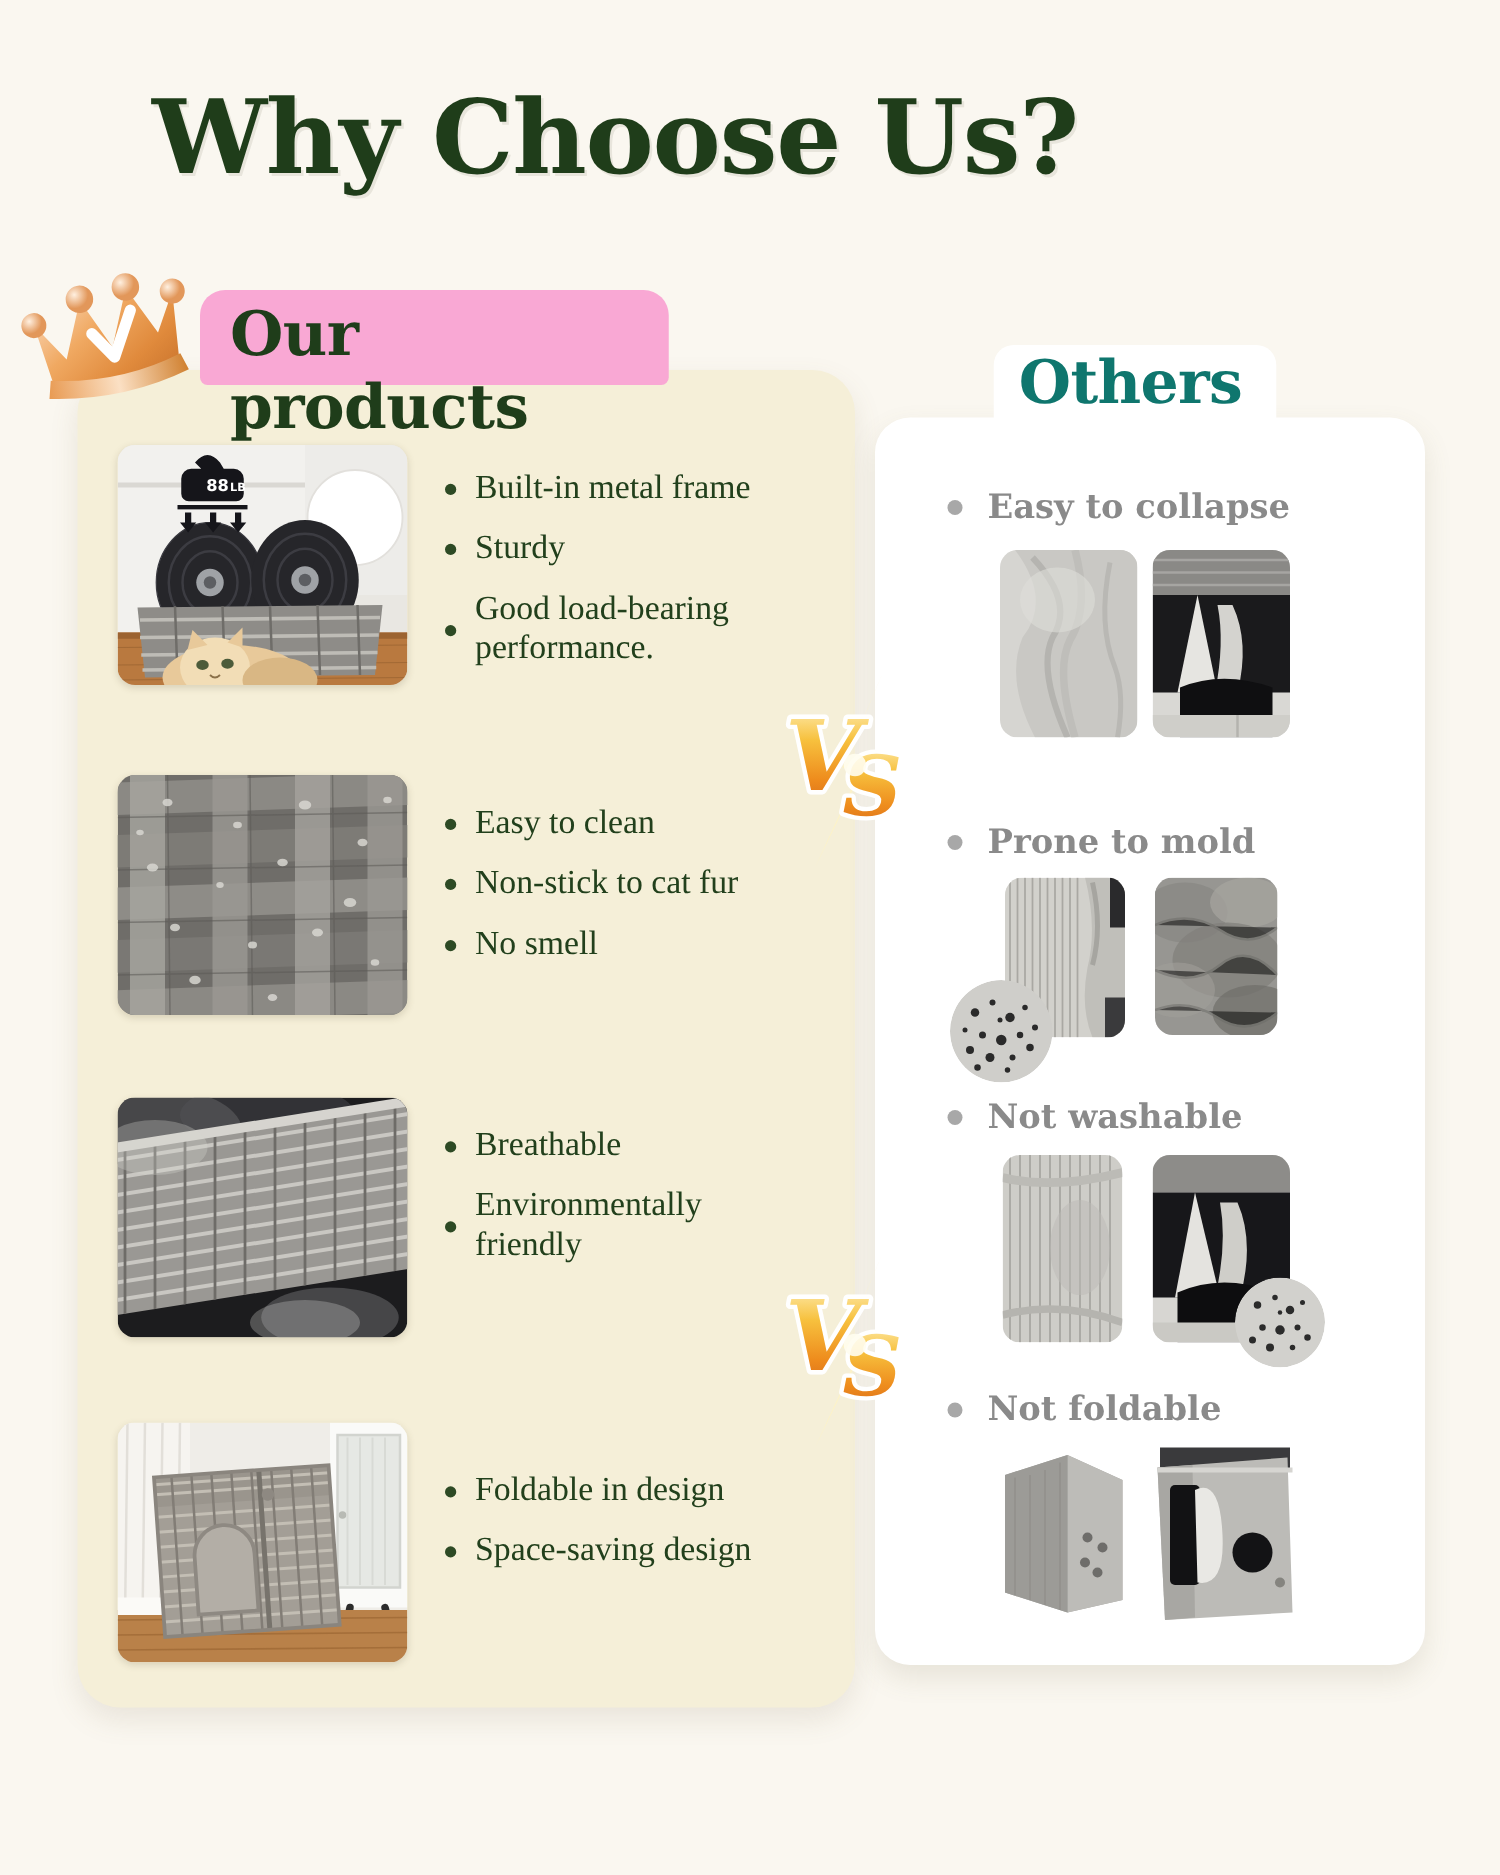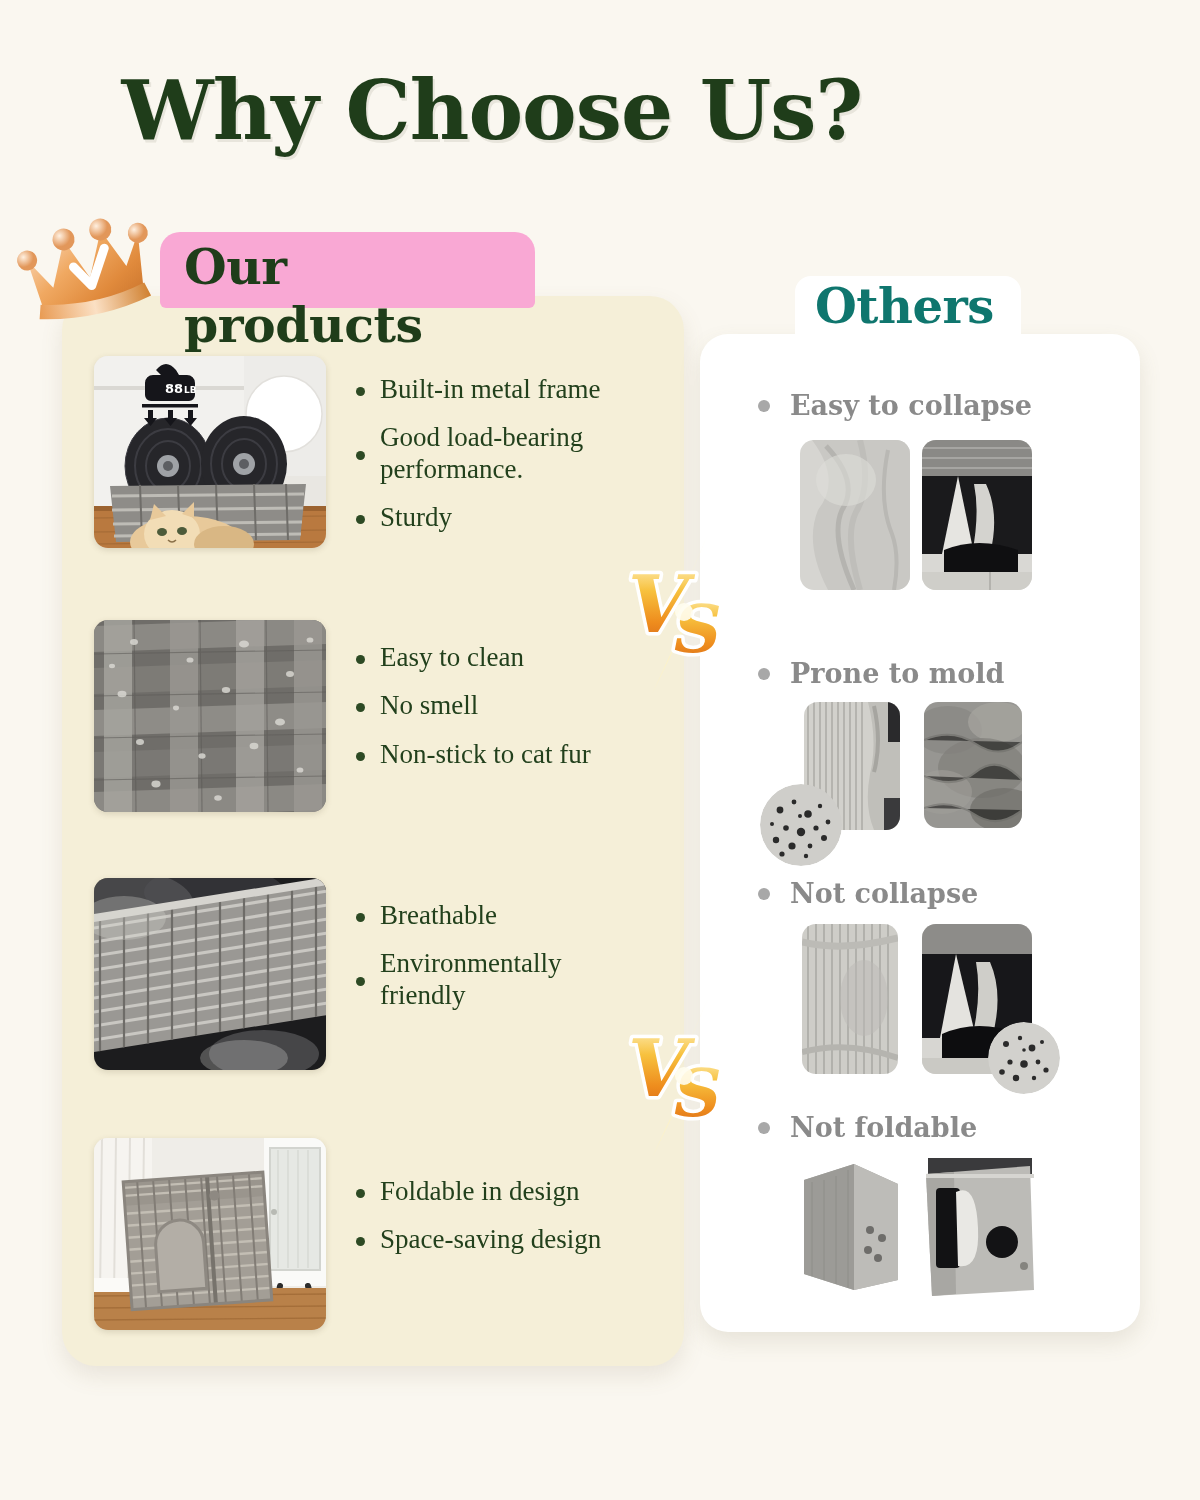--- a/index.html
+++ b/index.html
@@ -256,27 +256,27 @@
       </g>
     </g>
   </svg>
 </div>
 
 <div class="feat-list" style="left:356px; top:374px;">
   <div class="feat-item">
     <span class="dot"></span>
     <span class="txt">Built-in metal frame</span>
   </div>
+  <div class="feat-item">
+    <span class="dot"></span>
+    <span class="txt">Sturdy</span>
+  </div>
   <div class="feat-item two-line">
     <span class="dot"></span>
     <span class="txt">Good load-bearing performance.</span>
-  </div>
-  <div class="feat-item">
-    <span class="dot"></span>
-    <span class="txt">Sturdy</span>
   </div>
 </div>
 
 <div class="thumb" style="left:94px; top:620px;">
   <svg viewBox="0 0 232 192" preserveAspectRatio="none">
     <rect width="232" height="192" fill="#6F6D69"></rect>
     <g>
       <rect x="-10" y="6" width="260" height="26" fill="#8B8984" transform="rotate(-2 0 0)"></rect>
       <rect x="-10" y="48" width="260" height="26" fill="#7D7B76" transform="rotate(-2 0 0)"></rect>
       <rect x="-10" y="90" width="260" height="26" fill="#8E8C87" transform="rotate(-2 0 0)"></rect>
@@ -317,25 +317,25 @@
   </svg>
 </div>
 
 <div class="feat-list" style="left:356px; top:642px;">
   <div class="feat-item">
     <span class="dot"></span>
     <span class="txt">Easy to clean</span>
   </div>
   <div class="feat-item">
     <span class="dot"></span>
+    <span class="txt">Non-stick to cat fur</span>
+  </div>
+  <div class="feat-item">
+    <span class="dot"></span>
     <span class="txt">No smell</span>
-  </div>
-  <div class="feat-item">
-    <span class="dot"></span>
-    <span class="txt">Non-stick to cat fur</span>
   </div>
 </div>
 
 <div class="thumb" style="left:94px; top:878px;">
   <svg viewBox="0 0 232 192" preserveAspectRatio="none">
     <rect width="232" height="192" fill="#1C1C1E"></rect>
     <ellipse cx="40" cy="28" rx="60" ry="34" fill="#6C6C6E" opacity=".55"></ellipse>
     <ellipse cx="120" cy="14" rx="70" ry="26" fill="#56565A" opacity=".4"></ellipse>
     <ellipse cx="170" cy="176" rx="55" ry="24" fill="#7A7A7C" opacity=".45"></ellipse>
     <g transform="skewY(-9)">
@@ -544,21 +544,21 @@
     <g stroke="#6B6A66" stroke-width="2" opacity=".5">
       <path d="M0 38 q28 -12 52 4 t46 -2"></path>
       <path d="M0 74 q30 14 52 -4 t46 8"></path>
       <path d="M0 106 q26 -10 50 6 t48 -4"></path>
     </g>
   </svg>
 </div>
 
 <div class="other-head" style="left:758px; top:878px;">
   <span class="dot"></span>
-  <span>Not collapse</span>
+  <span>Not washable</span>
 </div>
 <div class="oimg" style="left:802px; top:924px; width:96px; height:150px;">
   <svg viewBox="0 0 96 150" preserveAspectRatio="none">
     <rect width="96" height="150" fill="#CECDC8"></rect>
     <g stroke="#ABAAA5" stroke-width="1.6">
       <line x1="6" y1="0" x2="6" y2="150"></line>
         <line x1="14" y1="0" x2="14" y2="150"></line>
       <line x1="22" y1="0" x2="22" y2="150"></line>
         <line x1="30" y1="0" x2="30" y2="150"></line>
       <line x1="38" y1="0" x2="38" y2="150"></line>

